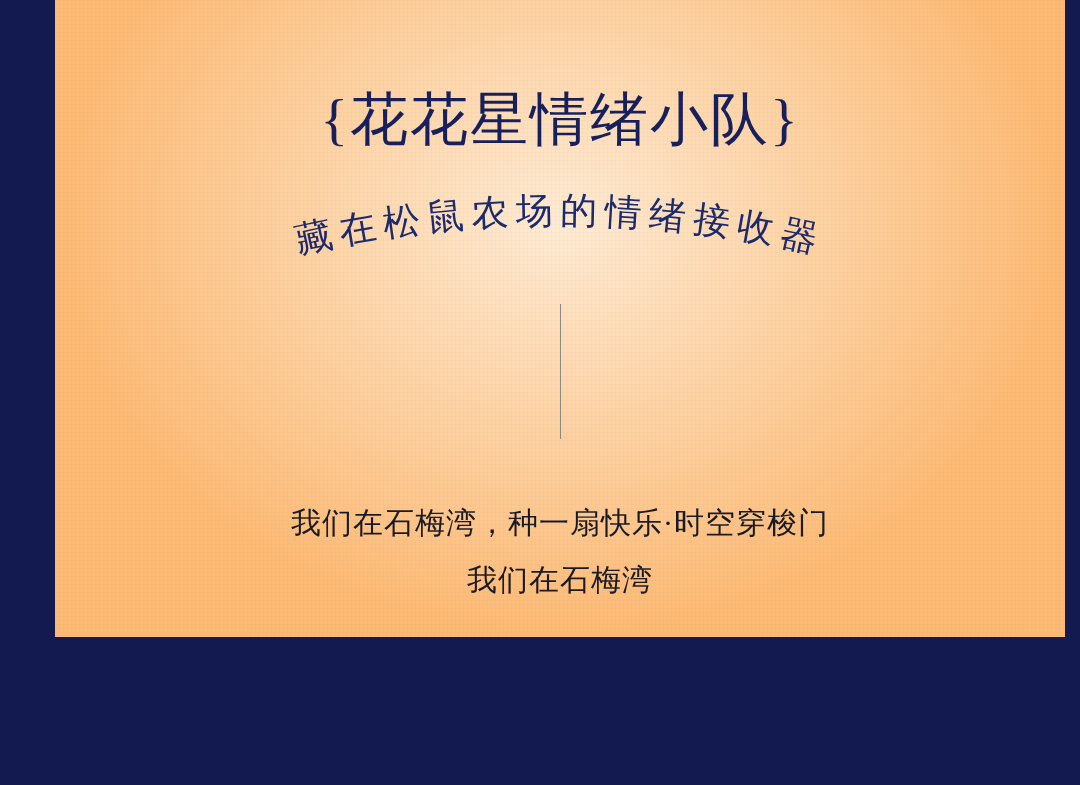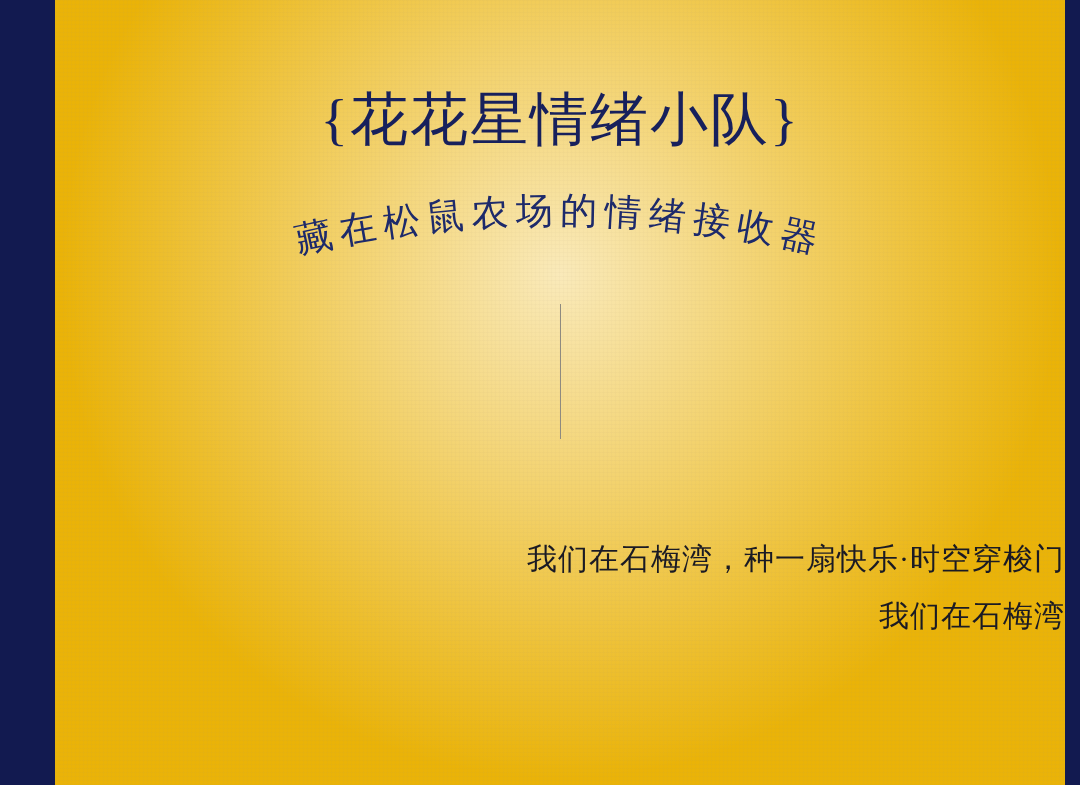--- a/index.html
+++ b/index.html
@@ -22,22 +22,22 @@
     background: #121a50;
     box-sizing: border-box;
   }
 
   
   #paper {
     position: absolute;
     left: 55px;
     top: 0px;
     width: 1010px;
-    height: 785px;
-    background: #eab308;
+    height: 637px;
+    background: #fdba74;
     box-sizing: border-box;
     overflow: hidden;
   }
 
   
   #paper::before {
     content: "";
     position: absolute;
     inset: 0;
     background:
@@ -87,22 +87,21 @@
   
   #divider {
     width: 1px;
     height: 135px;
     margin: 16px auto 0 auto;
     background: #8e8a80;
   }
 
   
   #body-lines {
-    margin-top: 98px;
-    text-align: right;
+    margin-top: 62px;
   }
   #body-lines p {
     margin: 0 0 14px 0;
     font-family: "Liberation Serif", serif;
     font-size: 30px;
     color: #1a1a24;
     line-height: 1.45;
     letter-spacing: 1px;
   }
 </style>

